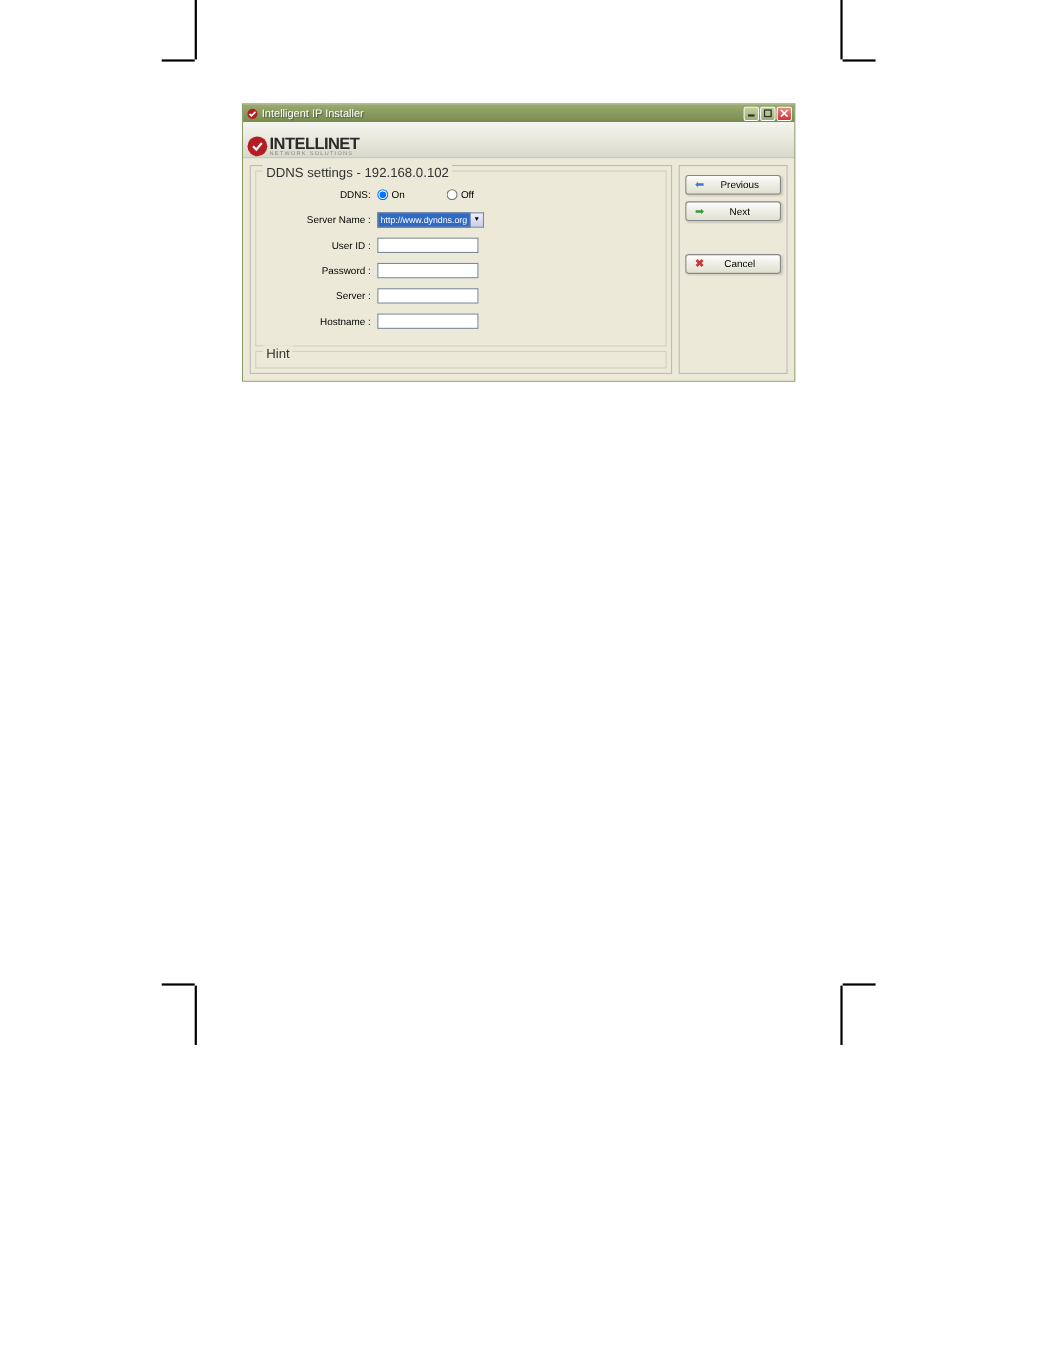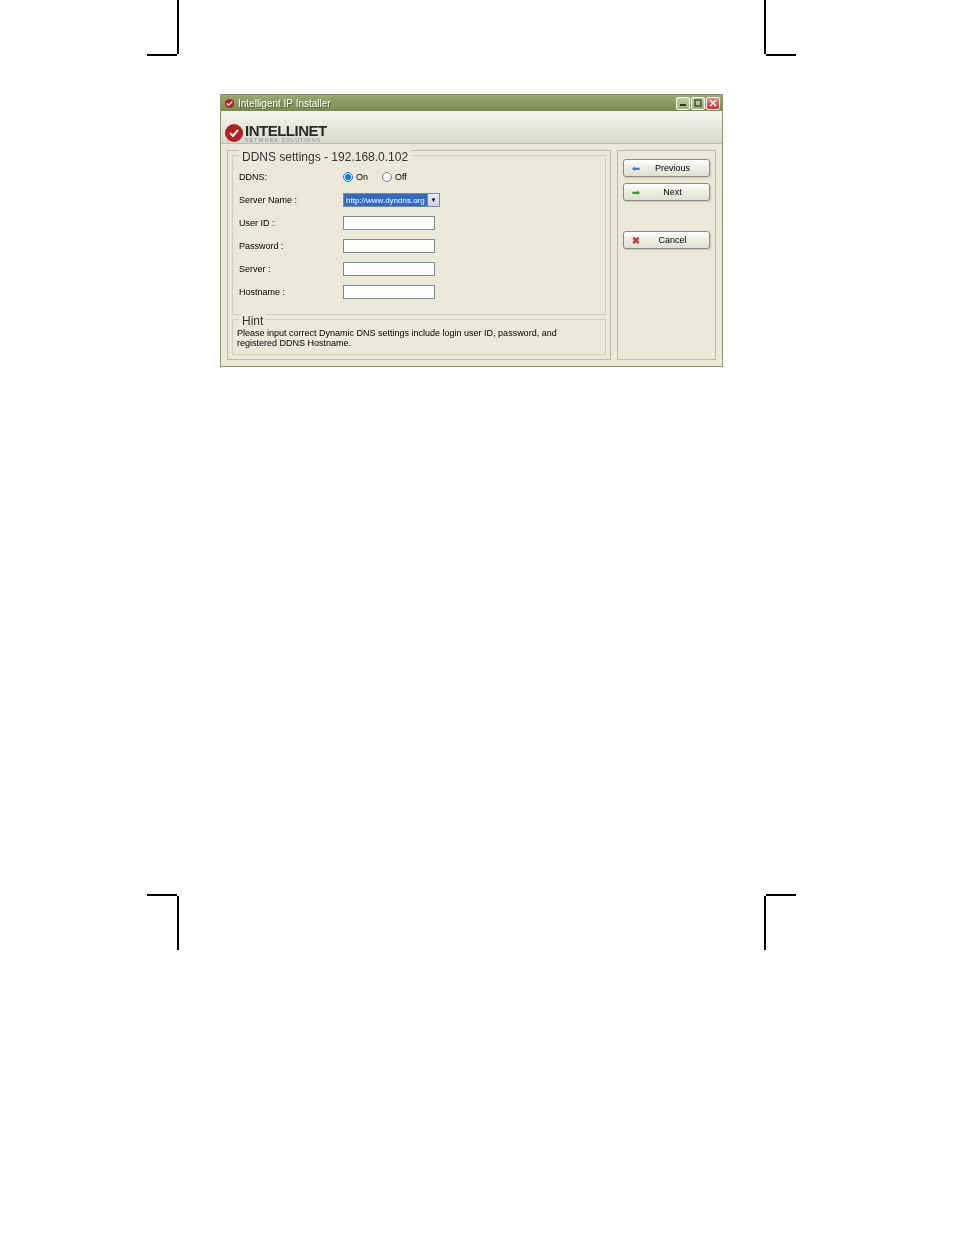--- a/index.html
+++ b/index.html
@@ -141,27 +141,28 @@
     
     .form-rows { margin-top: 6px; }
     .form-row {
       display: flex;
       align-items: center;
       margin-bottom: 9px;
       height: 14px;
     }
     .form-label {
       width: 104px;
-      padding-right: 17px;
+      text-align: right;
+      padding-right: 6px;
       font-size: 9px;
       color: #000;
     }
     .radio-group {
       display: flex;
-      gap: 14px;
+      gap: 38px;
       font-size: 9px;
     }
     .radio-opt { display: flex; align-items: center; gap: 3px; }
     .radio-opt input { width: 10px; height: 10px; }
     
     .text-input {
       width: 92px;
       height: 14px;
       border: 1px solid #7a8a99;
       background: #fff;
@@ -343,21 +344,20 @@
 
           <div class="form-row">
             <div class="form-label">Hostname :</div>
             <input class="text-input" value="" style="">
           </div>
         </div>
       </div>
 
       <div class="hint-box">
         <div class="groupbox-title">Hint</div>
-        <div class="hint-text">Please input correct Dynamic DNS settings include login user ID, password, and registered DDNS Hostname.</div>
       </div>
     </div>
 
     <div class="side-panel">
       <div class="nav-btn">
         <span class="nav-btn-icon icon-prev">⬅</span>
         <span class="nav-btn-label">Previous</span>
       </div>
       <div class="nav-btn">
         <span class="nav-btn-icon icon-next">➡</span>

